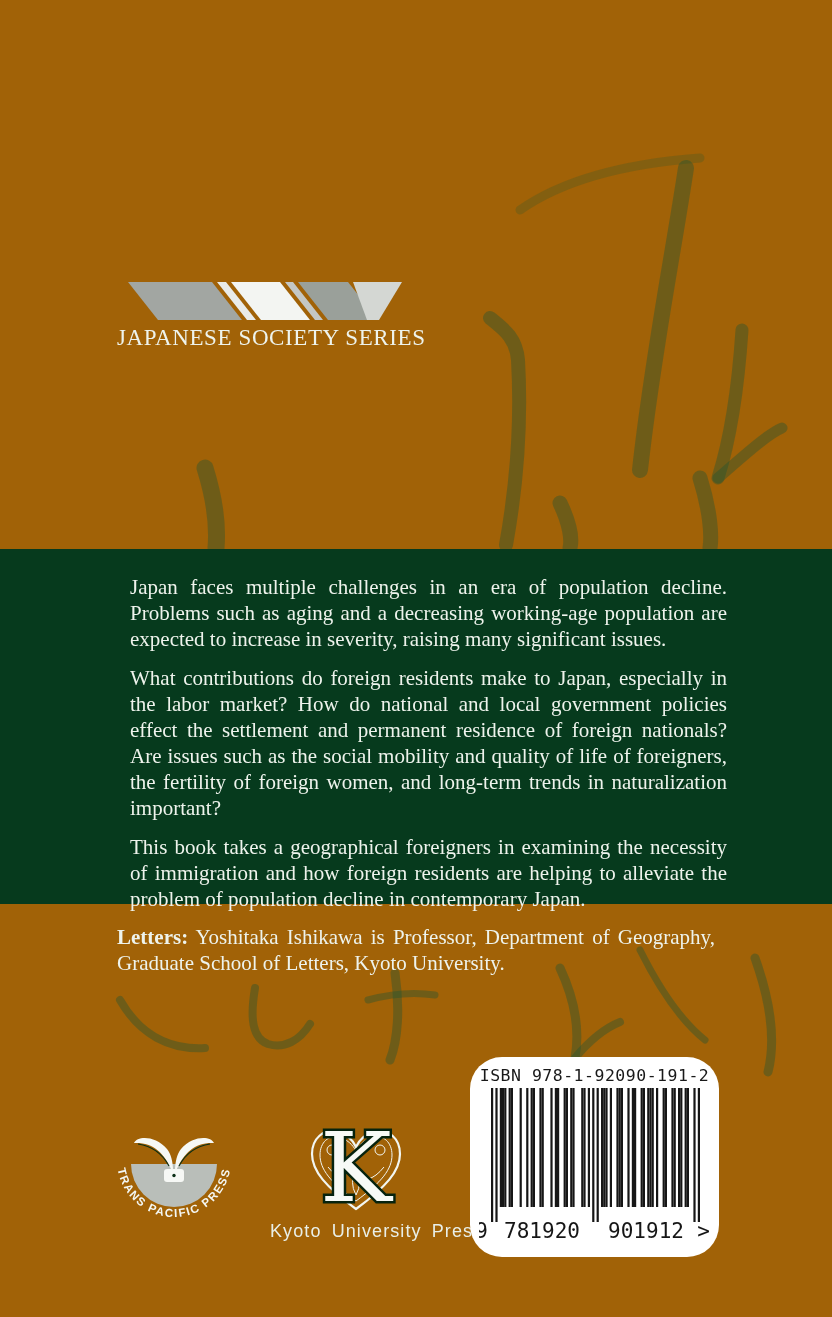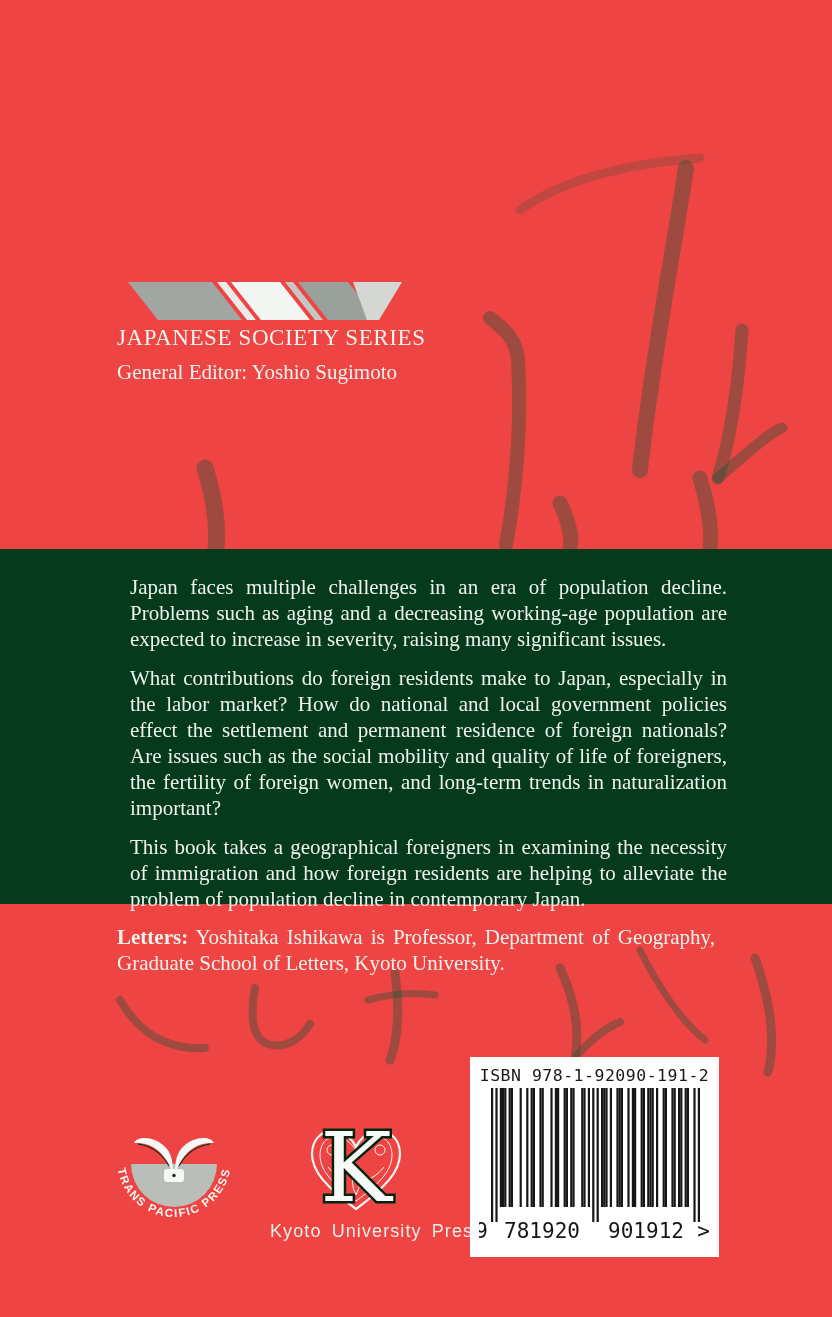--- a/index.html
+++ b/index.html
@@ -1,18 +1,18 @@
 <!DOCTYPE html>
 <html><head>
 <meta charset="utf-8">
 <style>
   html,body{margin:0;padding:0;background:#111;}
   .cover{
     position:relative;width:832px;height:1317px;overflow:hidden;
-    background:#ef4444;
+    background:#a16207;
     font-family:"Liberation Serif", serif;
   }
   .watermark{position:absolute;left:0;top:0;width:832px;height:1317px;pointer-events:none;}
   .band{position:absolute;left:0;top:549px;width:832px;height:355px;background:#063a1d;}
   .series-block{position:absolute;left:116px;top:280px;width:420px;}
   .series-logo{display:block;}
   .series-name{
     margin:3px 0 0 1px;color:#eef3ec;font-size:23px;letter-spacing:0.6px;
     font-weight:normal;white-space:nowrap;
   }
@@ -34,21 +34,21 @@
     font-family:"Liberation Sans", sans-serif;font-weight:bold;
     font-size:11.5px;letter-spacing:1.6px;fill:#f4f7f3;
   }
   .kup-block{position:absolute;left:270px;top:1121px;width:172px;text-align:center;}
   .kup-label{
     margin-top:4px;color:#e9efe8;font-family:"Liberation Sans", sans-serif;
     font-size:18px;letter-spacing:1.1px;word-spacing:4px;white-space:nowrap;
   }
   .barcode-box{
     position:absolute;left:470px;top:1057px;width:249px;height:200px;
-    background:#ffffff;box-sizing:border-box;padding-top:9px;text-align:center;
+    background:#ffffff;box-sizing:border-box;padding-top:9px;text-align:center;border-radius:32px;
   }
   .isbn-label{
     font-family:"DejaVu Sans Mono", monospace;font-size:16.5px;letter-spacing:0.5px;
     color:#191919;white-space:nowrap;
   }
   .barcode-svg{display:block;margin:3px auto 0 auto;}
   .barcode-digits{
     font-family:"DejaVu Sans Mono", monospace;font-size:21px;fill:#161616;
   }
 </style>
@@ -83,21 +83,20 @@
   <div class="series-block">
     <svg class="series-logo" width="286" height="42" viewBox="0 0 286 42">
       <polygon points="12,2 96,2 126,40 42,40" fill="#a2a6a2"></polygon>
       <polygon points="101,2 110,2 140,40 131,40" fill="#e9ebe9"></polygon>
       <polygon points="115,2 164,2 194,40 145,40" fill="#f3f5f2"></polygon>
       <polygon points="169,2 177,2 207,40 199,40" fill="#c4c7c4"></polygon>
       <polygon points="182,2 232,2 262,40 212,40" fill="#9aa09a"></polygon>
       <polygon points="237,2 286,2 263,40 251,40" fill="#d4d7d3"></polygon>
     </svg>
     <h1 class="series-name">JAPANESE SOCIETY SERIES</h1>
-    <div class="general-editor">General Editor: Yoshio Sugimoto</div>
   </div>
 
   <div class="synopsis">
     <p>Japan faces multiple challenges in an era of population decline. Problems such as aging and a decreasing working-age population are expected to increase in severity, raising many significant issues.</p>
     <p>What contributions do foreign residents make to Japan, especially in the labor market? How do national and local government policies effect the settlement and permanent residence of foreign nationals? Are issues such as the social mobility and quality of life of foreigners, the fertility of foreign women, and long-term trends in naturalization important?</p>
     <p>This book takes a geographical foreigners in examining the necessity of immigration and how foreign residents are helping to alleviate the problem of population decline in contemporary Japan.</p>
   </div>
 
   <div class="editor-block">
     <span class="editor-label">Letters:</span><span> Yoshitaka Ishikawa is Professor, Department of Geography, Graduate School of Letters, Kyoto University.</span>

